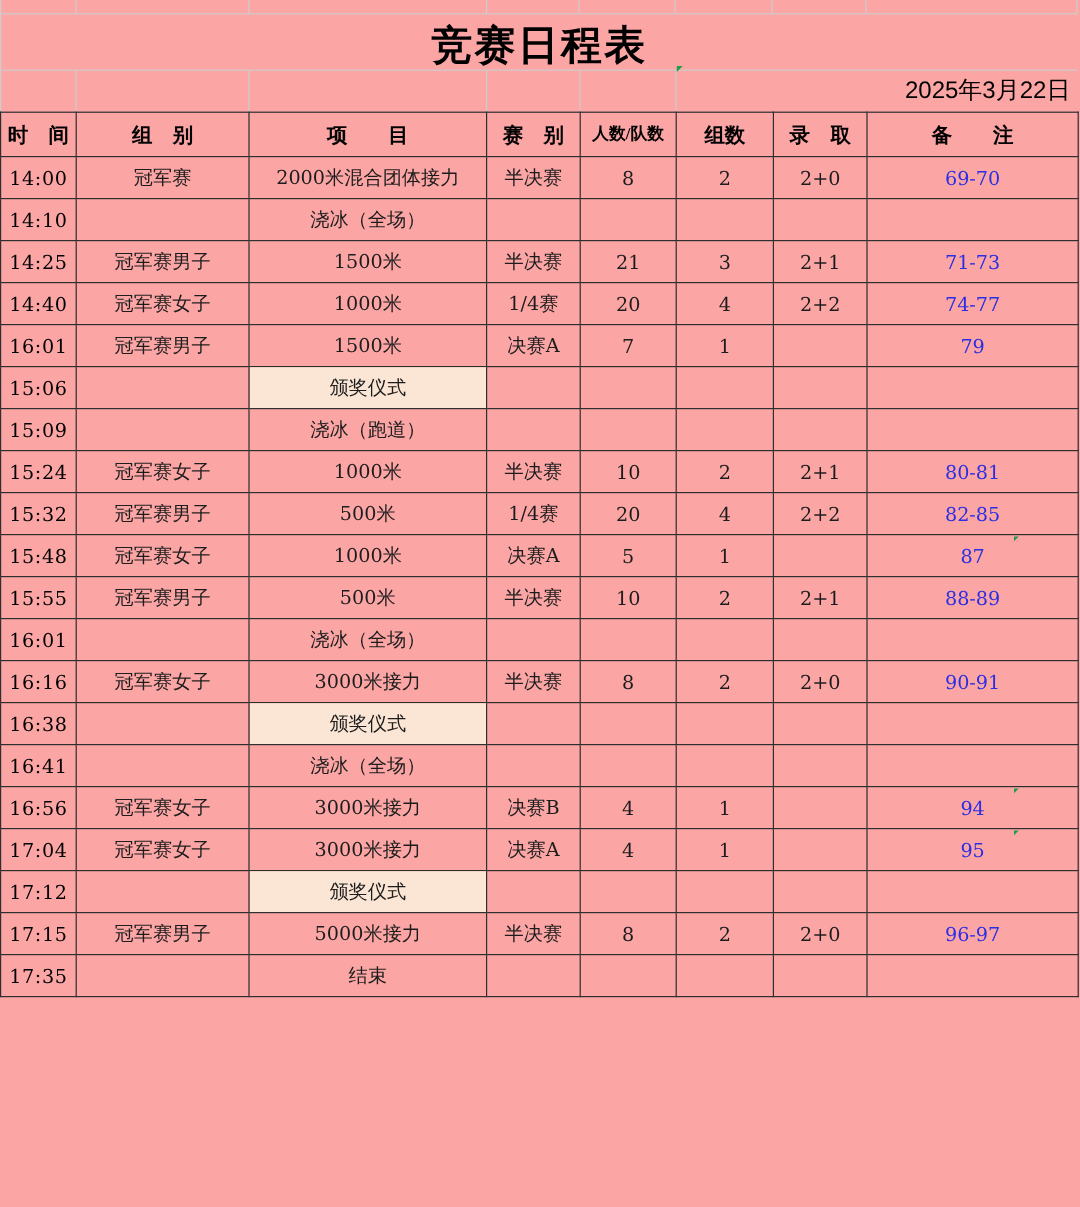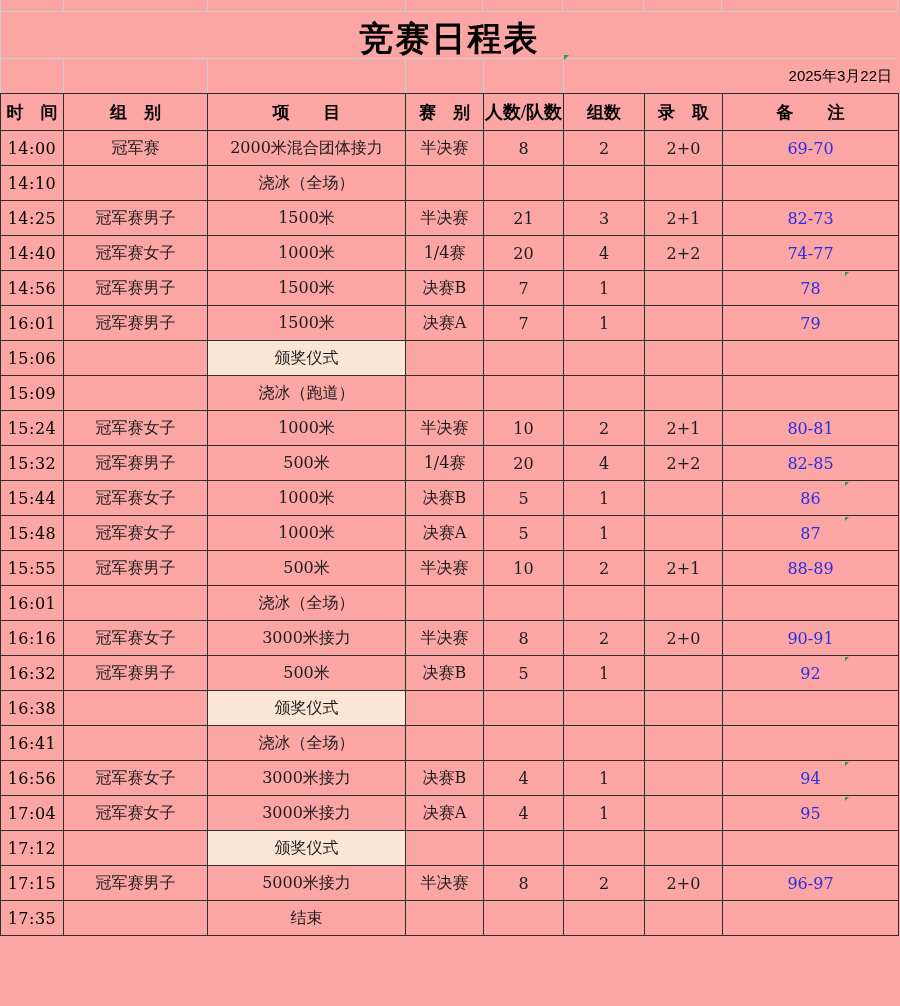--- a/index.html
+++ b/index.html
@@ -11,34 +11,34 @@
   .grid-row{position:absolute;left:0;display:flex;box-sizing:border-box;
     border-left:1px solid #cdcdcd;}
   .g-cell{box-sizing:border-box;height:100%;border-right:1px solid #cdcdcd;}
   .top-row{top:0;height:12px;width:898px;border-bottom:1px solid #cdcdcd;}
   .title-row{top:12px;height:47px;width:898px;border-bottom:1px solid #cdcdcd;
     text-align:center;}
   .title-text{
     display:block;width:100%;line-height:52px;font-size:34px;font-weight:700;
     letter-spacing:2px;font-family:"Liberation Sans","DejaVu Sans",sans-serif;color:#000;}
   .date-row{top:59px;height:34px;width:898px;}
-  .date-cell-text{flex:1;text-align:right;line-height:34px;font-size:15px;
+  .date-cell-text{flex:1;text-align:right;line-height:34px;font-size:20px;
     padding-right:6px;color:#000;border-right:none !important;}
   
   table.sched{
     position:absolute;top:93px;left:0;width:898px;
     border-collapse:collapse;table-layout:fixed;
   }
   table.sched th,table.sched td{
     border:1px solid #2e2e2e;text-align:center;vertical-align:middle;
     padding:0;overflow:hidden;white-space:nowrap;position:relative;
   }
   table.sched th{height:36px;font-weight:700;font-size:17px;
     font-family:"Liberation Sans","DejaVu Sans",sans-serif;color:#000;}
-  table.sched th.small-h{font-size:18px;font-family:Liberation Serif, serif;}
+  table.sched th.small-h{font-size:14px;font-family:Liberation Serif, serif;}
   table.sched td{height:34px;font-size:16px;
     font-family:"DejaVu Serif","Liberation Serif",serif;}
   td.c-time{font-family:"Liberation Sans",sans-serif;font-size:17px;
     letter-spacing:0.5px;color:#000;}
   td.c-num{font-size:17px;}
   td.c-note{font-size:17px;}
   
   .award-bg{background:var(--award-bg);}
   .note-blue{color:var(--blue);}
   .green-tick{position:absolute;left:122px;top:1px;width:0;height:0;
@@ -122,43 +122,33 @@
           <td class="c-note note-blue"></td>
         </tr>
         <tr>
           <td class="c-time">14:25</td>
           <td>冠军赛男子</td>
           <td>1500米</td>
           <td>半决赛</td>
           <td class="c-num">21</td>
           <td class="c-num">3</td>
           <td class="c-num">2+1</td>
-          <td class="c-note note-blue">82-73</td>
+          <td class="c-note note-blue">71-73</td>
         </tr>
         <tr>
           <td class="c-time">14:40</td>
           <td>冠军赛女子</td>
           <td>1000米</td>
           <td>1/4赛</td>
           <td class="c-num">20</td>
           <td class="c-num">4</td>
           <td class="c-num">2+2</td>
           <td class="c-note note-blue">74-77</td>
         </tr>
         <tr>
-          <td class="c-time">14:56</td>
-          <td>冠军赛男子</td>
-          <td>1500米</td>
-          <td>决赛B</td>
-          <td class="c-num">7</td>
-          <td class="c-num">1</td>
-          <td class="c-num"></td>
-          <td class="c-note note-blue">78<span class="green-tick"></span></td>
-        </tr>
-        <tr>
           <td class="c-time">16:01</td>
           <td>冠军赛男子</td>
           <td>1500米</td>
           <td>决赛A</td>
           <td class="c-num">7</td>
           <td class="c-num">1</td>
           <td class="c-num"></td>
           <td class="c-note note-blue">79</td>
         </tr>
         <tr>
@@ -195,30 +185,20 @@
           <td class="c-time">15:32</td>
           <td>冠军赛男子</td>
           <td>500米</td>
           <td>1/4赛</td>
           <td class="c-num">20</td>
           <td class="c-num">4</td>
           <td class="c-num">2+2</td>
           <td class="c-note note-blue">82-85</td>
         </tr>
         <tr>
-          <td class="c-time">15:44</td>
-          <td>冠军赛女子</td>
-          <td>1000米</td>
-          <td>决赛B</td>
-          <td class="c-num">5</td>
-          <td class="c-num">1</td>
-          <td class="c-num"></td>
-          <td class="c-note note-blue">86<span class="green-tick"></span></td>
-        </tr>
-        <tr>
           <td class="c-time">15:48</td>
           <td>冠军赛女子</td>
           <td>1000米</td>
           <td>决赛A</td>
           <td class="c-num">5</td>
           <td class="c-num">1</td>
           <td class="c-num"></td>
           <td class="c-note note-blue">87<span class="green-tick"></span></td>
         </tr>
         <tr>
@@ -245,30 +225,20 @@
           <td class="c-time">16:16</td>
           <td>冠军赛女子</td>
           <td>3000米接力</td>
           <td>半决赛</td>
           <td class="c-num">8</td>
           <td class="c-num">2</td>
           <td class="c-num">2+0</td>
           <td class="c-note note-blue">90-91</td>
         </tr>
         <tr>
-          <td class="c-time">16:32</td>
-          <td>冠军赛男子</td>
-          <td>500米</td>
-          <td>决赛B</td>
-          <td class="c-num">5</td>
-          <td class="c-num">1</td>
-          <td class="c-num"></td>
-          <td class="c-note note-blue">92<span class="green-tick"></span></td>
-        </tr>
-        <tr>
           <td class="c-time">16:38</td>
           <td></td>
           <td class="award-bg">颁奖仪式</td>
           <td></td>
           <td class="c-num"></td>
           <td class="c-num"></td>
           <td class="c-num"></td>
           <td class="c-note note-blue"></td>
         </tr>
         <tr>

